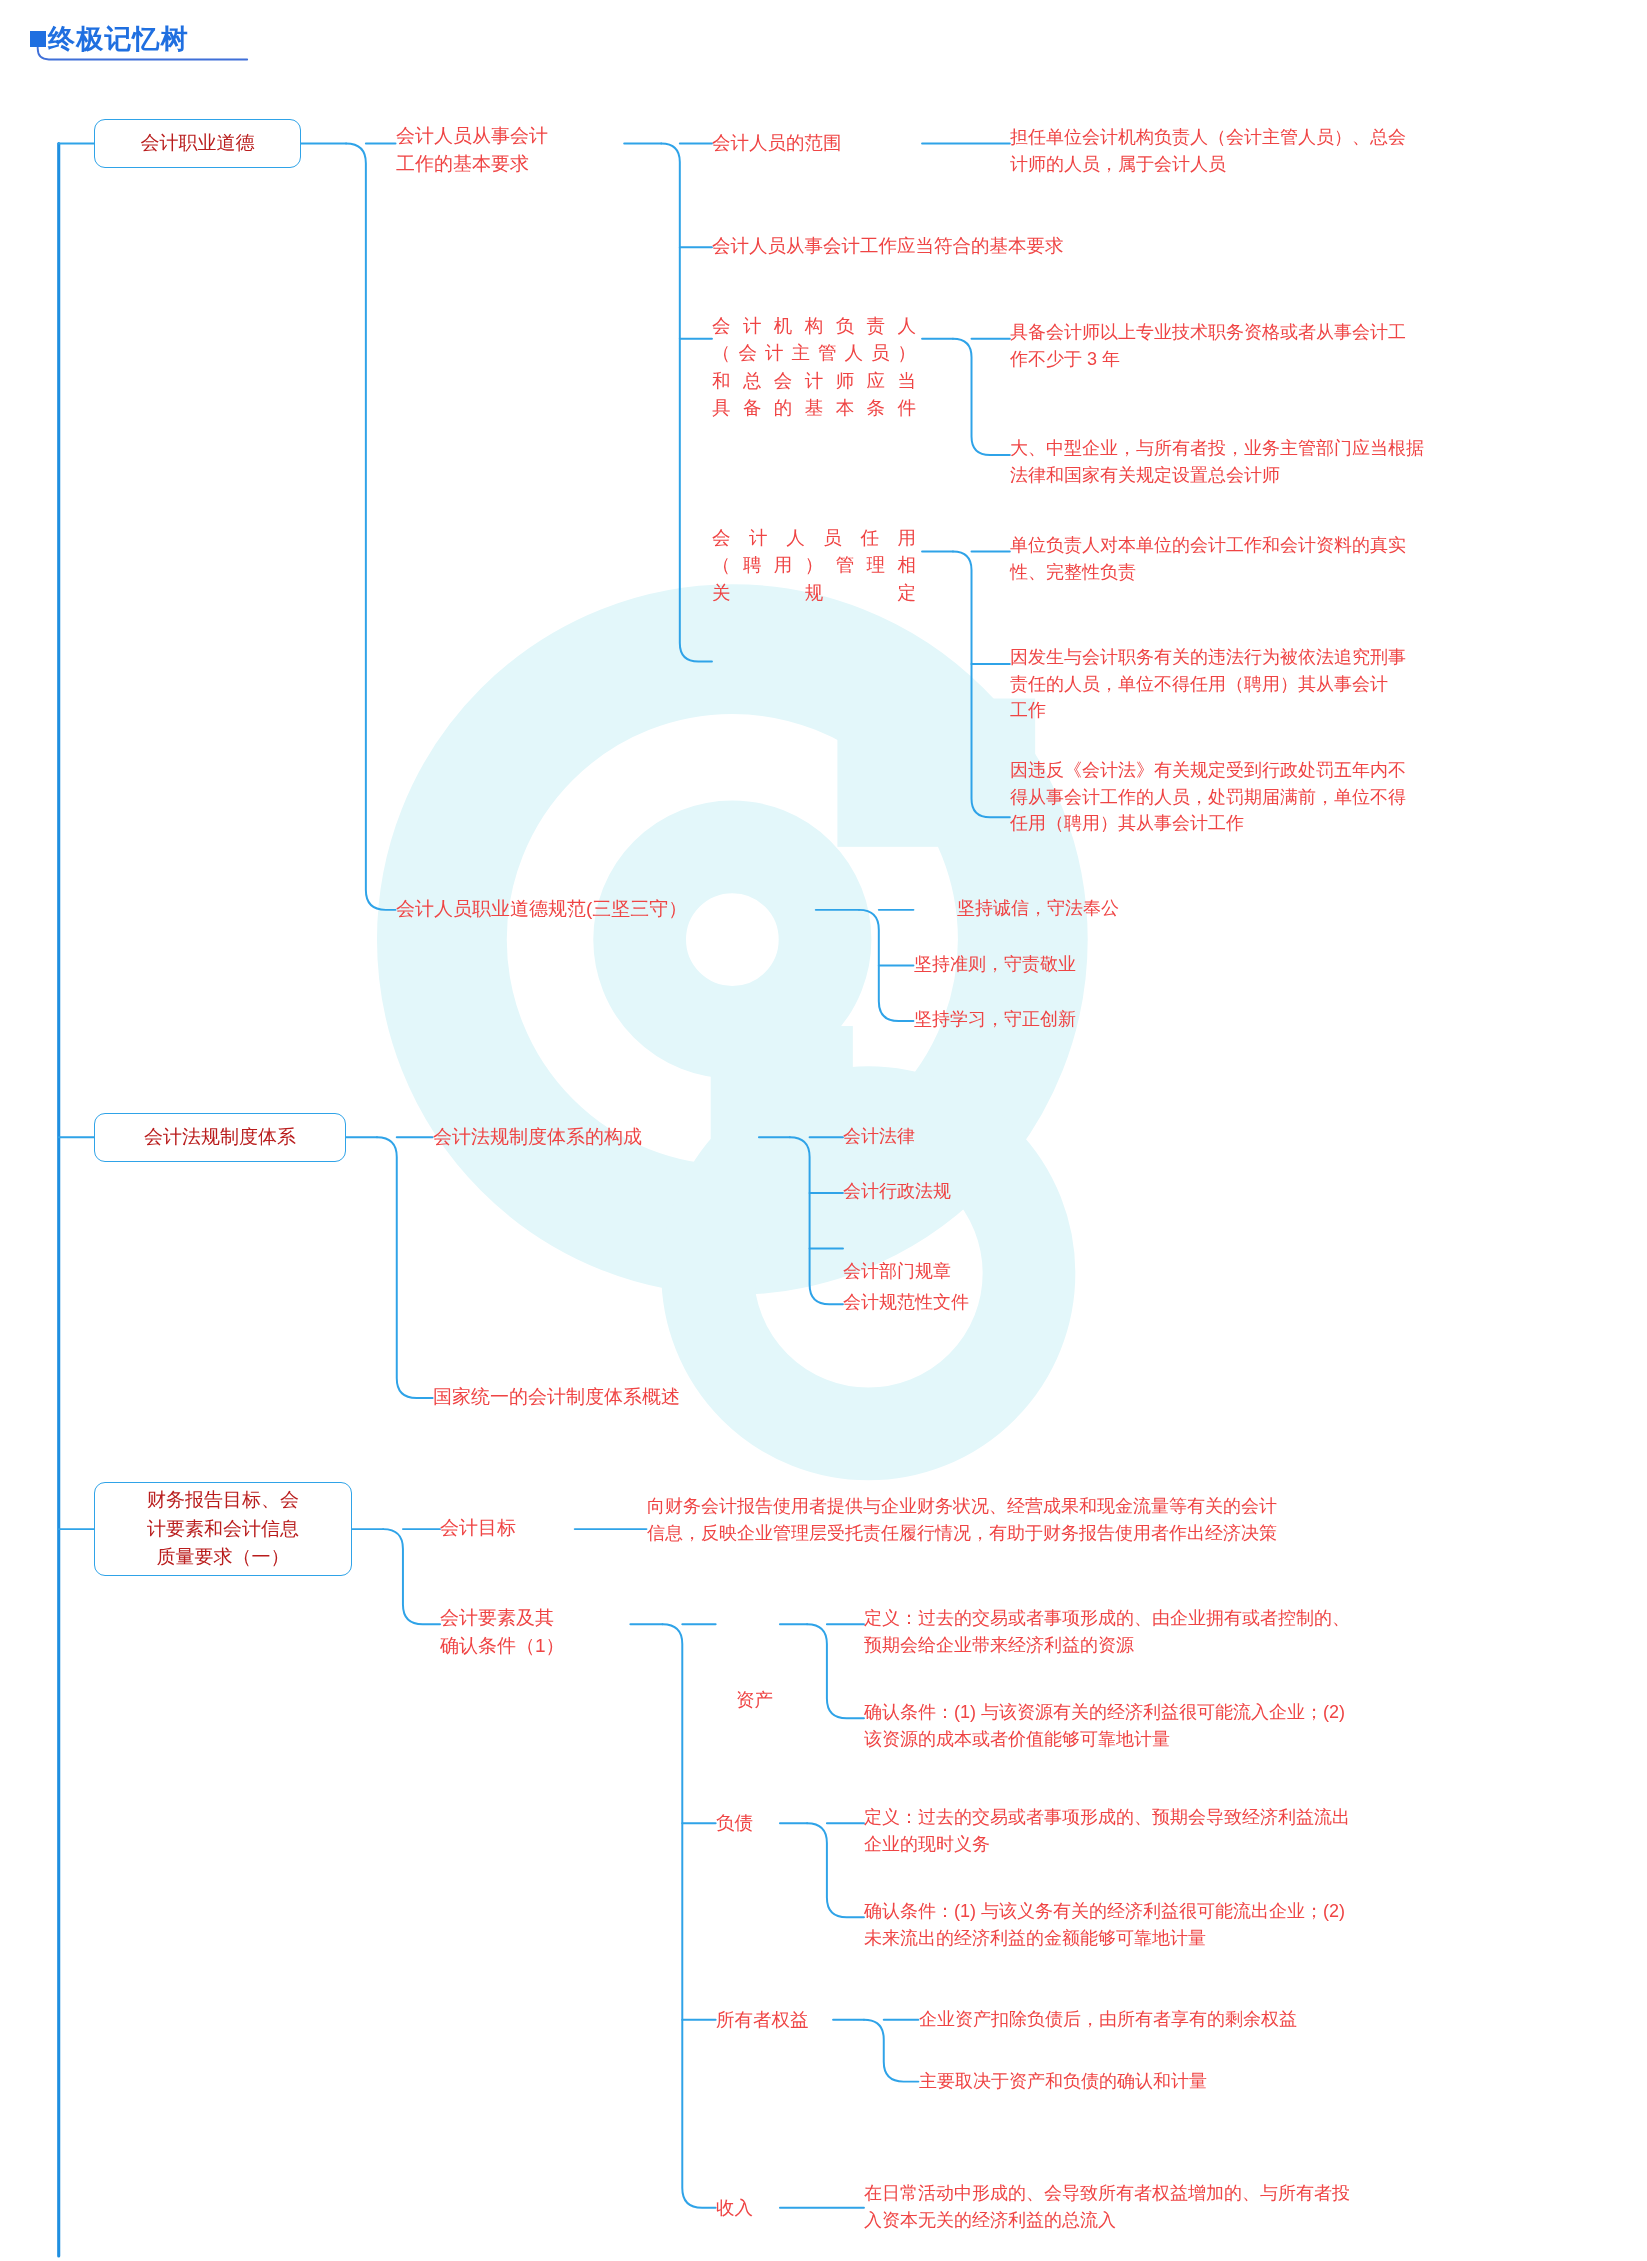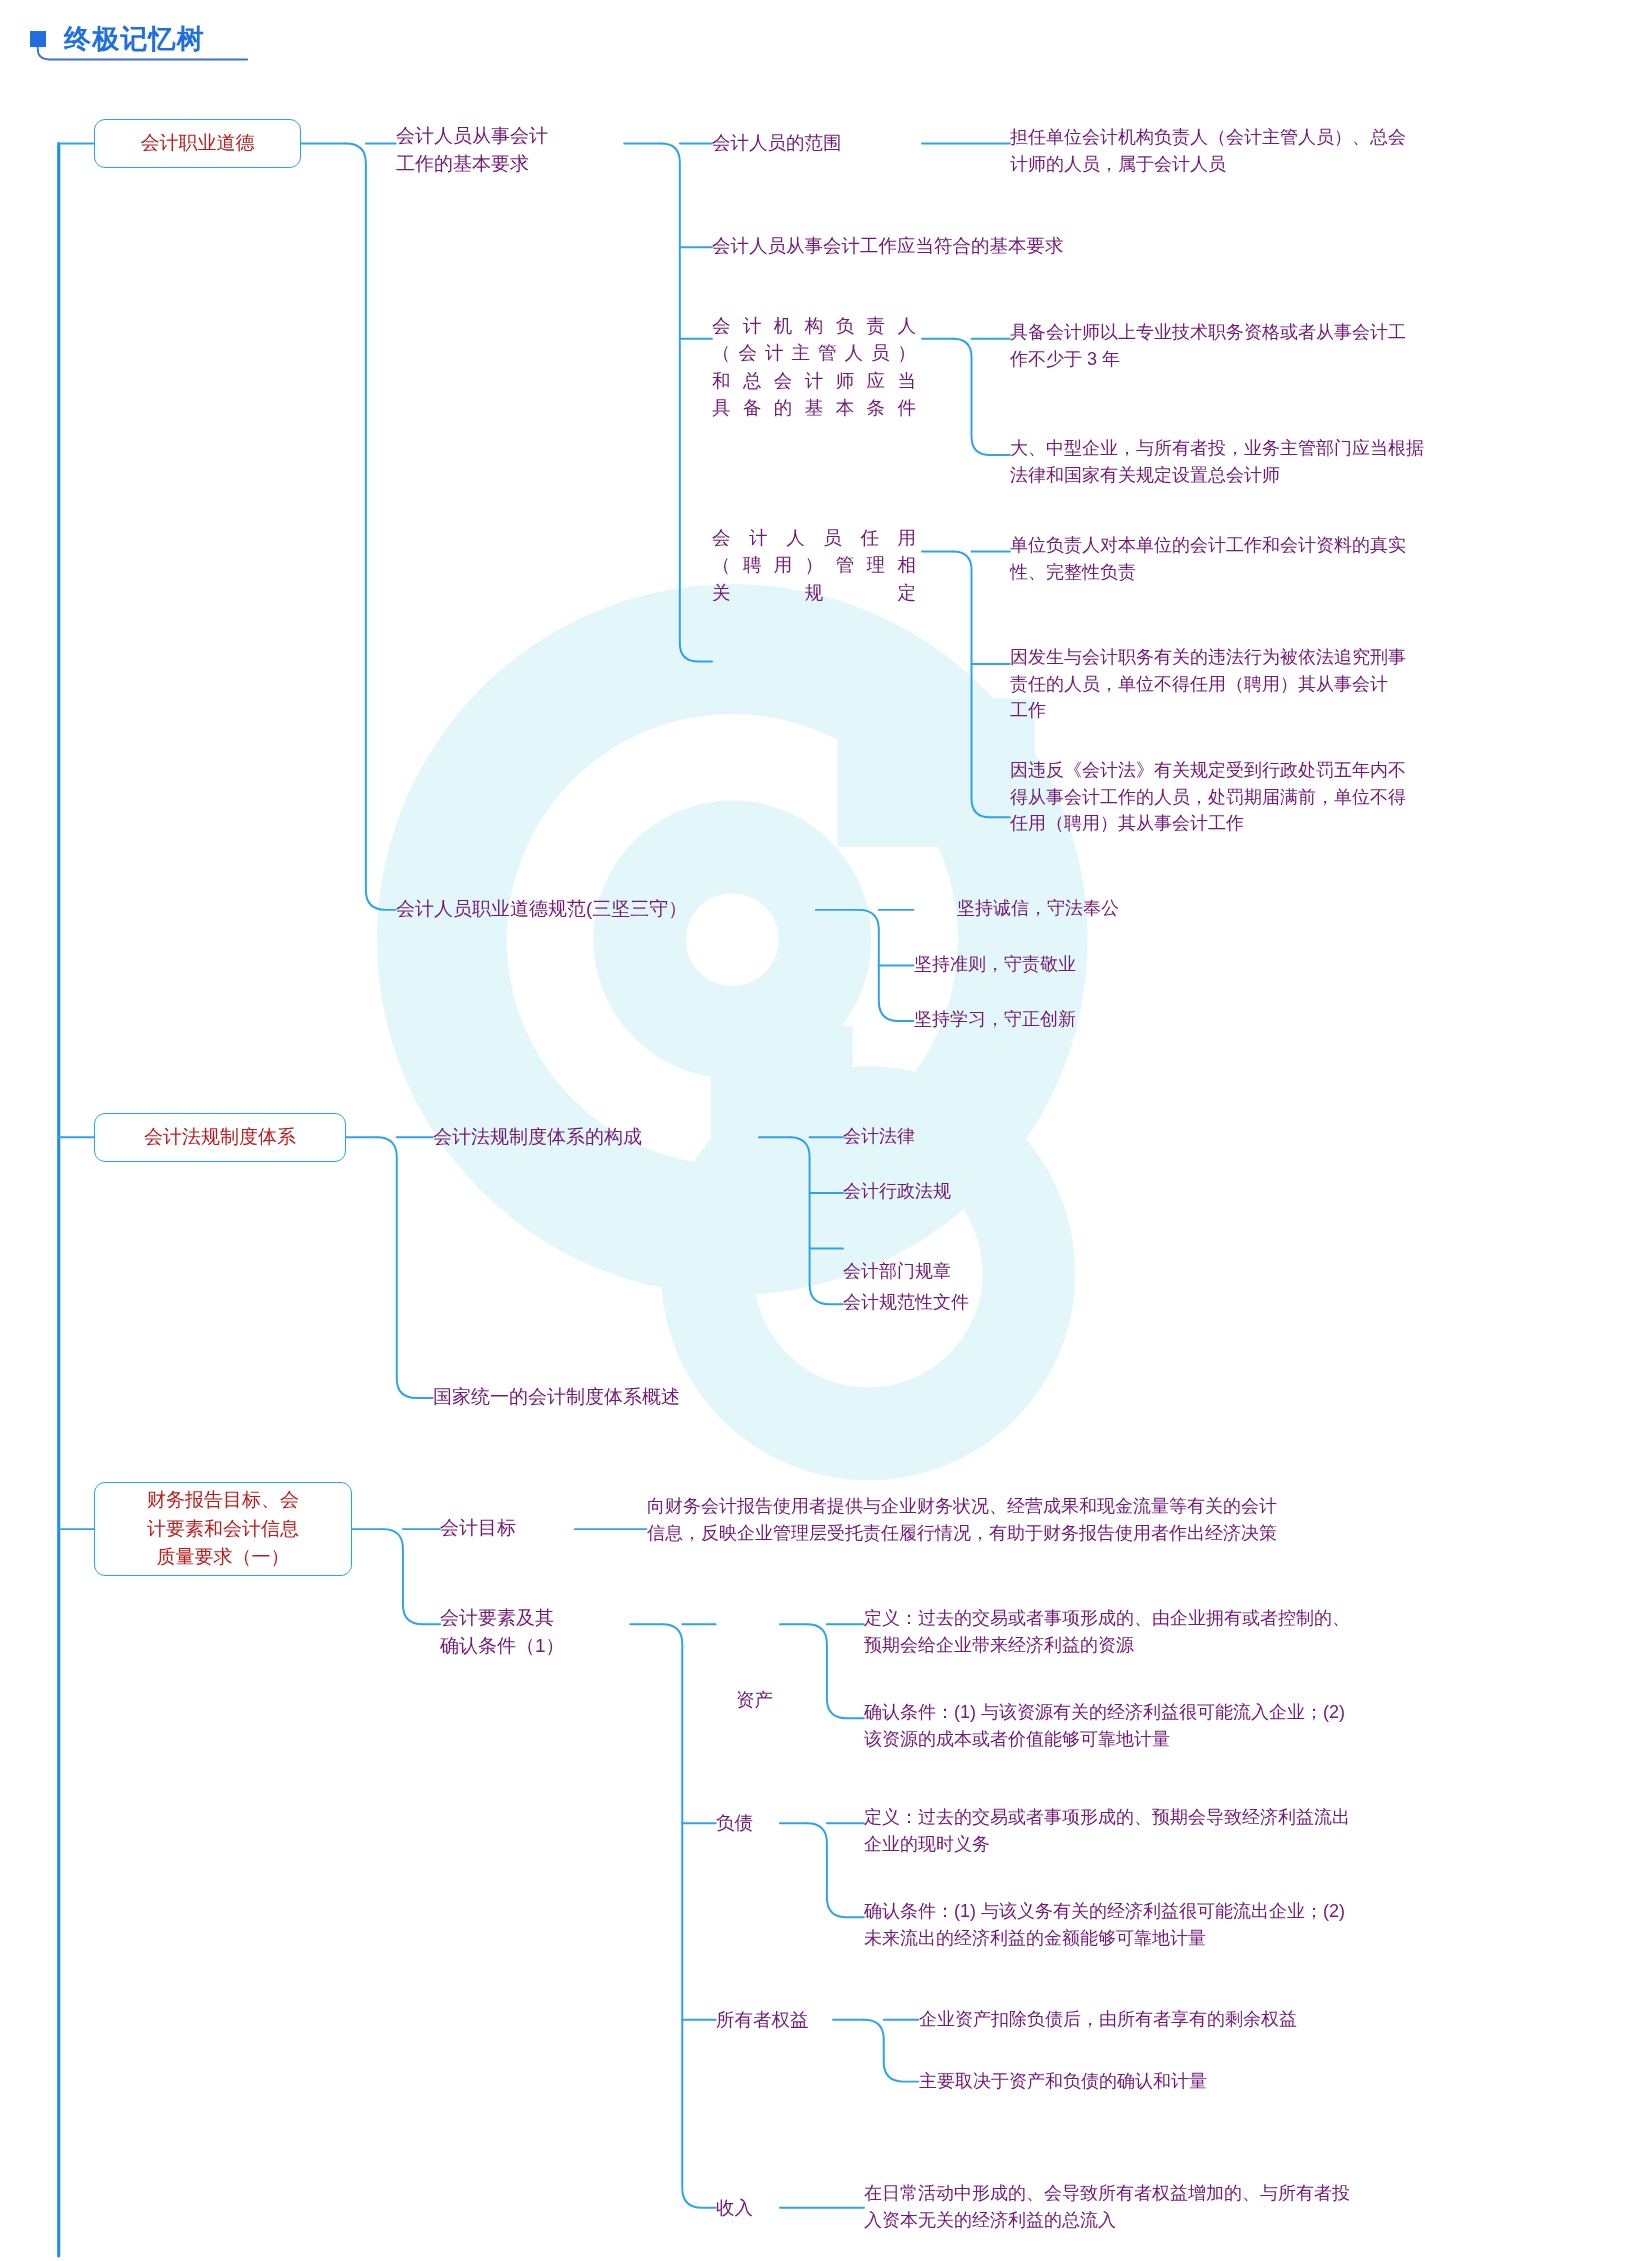--- a/index.html
+++ b/index.html
@@ -26,42 +26,42 @@
     position:absolute; left:0; top:0;
     width:1647px; height:2261px;
     z-index:1;
     pointer-events:none;
   }
 
   
   #title-block {
     position:absolute;
     left:30px; top:21px;
-    display:flex; align-items:center; gap:18px;
+    display:flex; align-items:center; gap:2px;
     z-index:4;
   }
   #title-bullet {
     width:16px; height:16px;
     background:#1f6fe0;
     display:block;
   }
   #title-text {
     font-size:27px;
     font-weight:bold;
     color:#1f6fe0;
     letter-spacing:1.2px;
     white-space:nowrap;
     font-family:"Liberation Sans","DejaVu Sans",sans-serif;
   }
 
   
   .node {
     position:absolute;
     z-index:3;
-    color:#701a75;
+    color:#ef4444;
     line-height:1.48;
     white-space:pre-line;
   }
 
   .rootbox {
     position:absolute;
     z-index:3;
     border:1.9px solid #2fa3e8;
     border-radius:11px;
     background:#ffffff;

